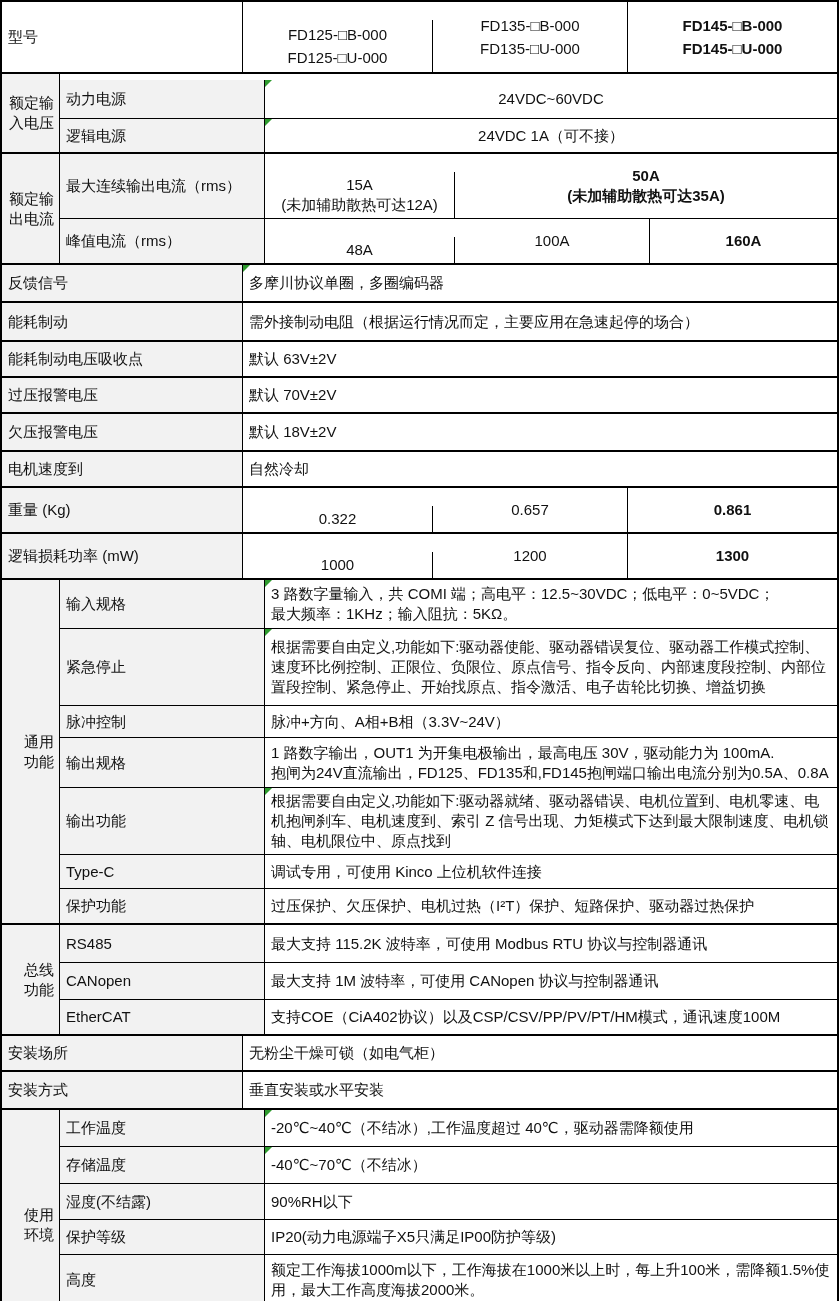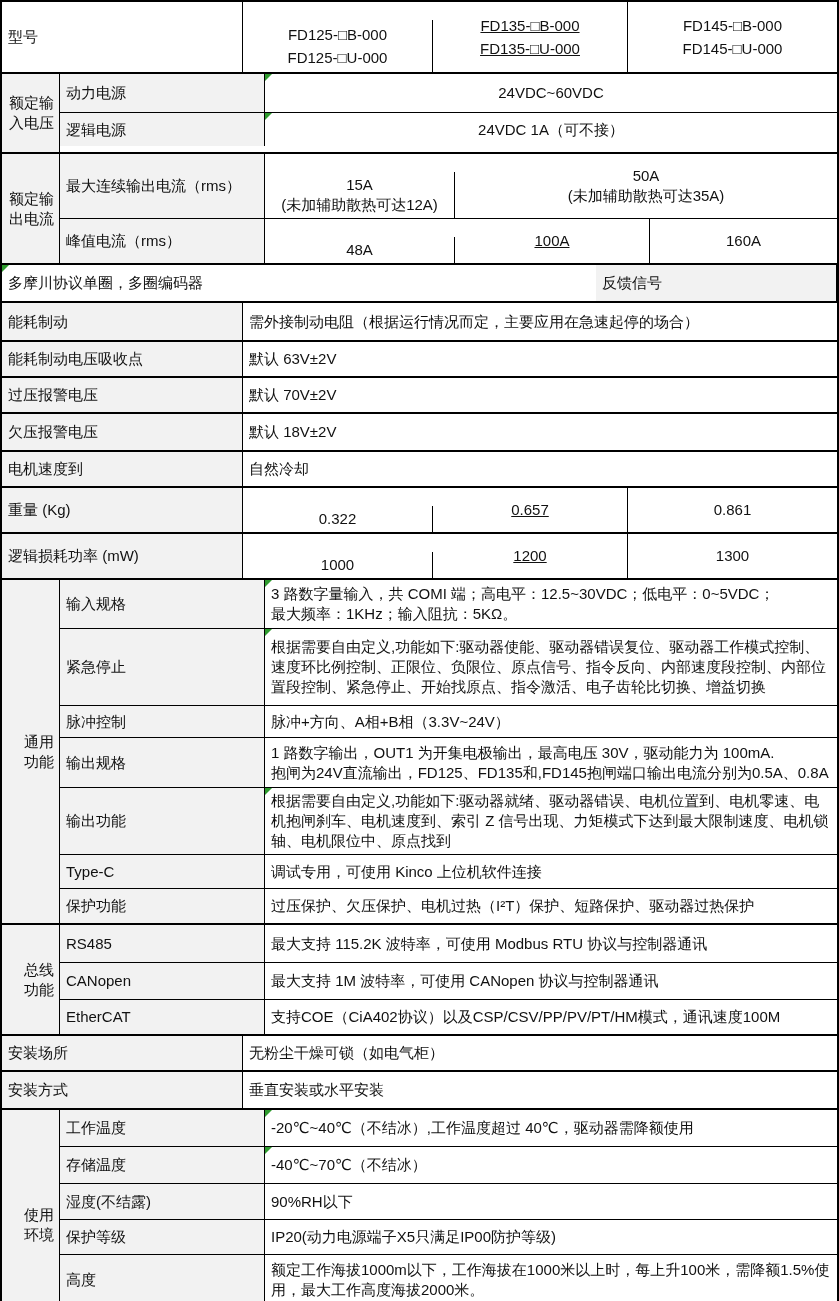--- a/index.html
+++ b/index.html
@@ -17,21 +17,21 @@
     -webkit-font-smoothing:antialiased;
   }
   .page{width:839px;min-height:1301px;box-sizing:border-box;}
   .tbl{
     width:839px;
     box-sizing:border-box;
     border:2px solid var(--border);
   }
   .tbl > .sec{border-top:2px solid var(--border);display:flex;}
   .tbl > .sec:first-child{border-top:none;}
-  .rows{flex:1;display:flex;flex-direction:column;min-width:0;}
+  .rows{flex:1;display:flex;flex-direction:column;min-width:0;justify-content:flex-end;}
   .rows > .row{border-bottom:1px solid var(--border);}
   .rows > .row:last-child{border-bottom:none;}
   .row{display:flex;min-width:0;}
   .cell{
     display:flex;
     align-items:center;
     box-sizing:border-box;
     padding:3px 6px;
     position:relative;
     min-width:0;
@@ -50,22 +50,22 @@
     border-right:1px solid var(--border);
   }
   .lblw{
     width:241px;
     background:var(--hdr);
     border-right:1px solid var(--border);
   }
   .lbl-white{background:#ffffff;}
   .v{flex:1;}
   .col1{width:190px;border-right:1px solid var(--border);margin-top:18px;}
-  .col2{width:195px;border-right:1px solid var(--border);text-decoration:underline;}
-  .col3{flex:1;}
+  .col2{width:195px;border-right:1px solid var(--border);}
+  .col3{flex:1;font-weight:bold;}
   .c{justify-content:center;text-align:center;}
   .pre{white-space:pre-line;}
   .models{line-height:23px;}
   .flag-tri{
     position:absolute;top:0;left:0;width:0;height:0;
     border-top:7px solid var(--flag);
     border-right:7px solid transparent;
   }
   .notes{
     padding:8px 0 0 3px;
@@ -140,26 +140,26 @@
               <span>100A</span>
             </div>
           <div class="cell col3 c">
               <span>160A</span>
             </div>
         </div>
       </div>
     </div>
 
     <div class="sec row" style="min-height:36px">
+      <div class="cell lblw">
+          <span>反馈信号</span>
+        </div>
       <div class="cell v">
           <span class="flag-tri"></span>
           <span>多摩川协议单圈，多圈编码器</span>
-        </div>
-      <div class="cell lblw">
-          <span>反馈信号</span>
         </div>
     </div>
 
     <div class="sec row" style="min-height:37px">
       <div class="cell lblw">
           <span>能耗制动</span>
         </div>
       <div class="cell v">
           <span>需外接制动电阻（根据运行情况而定，主要应用在急速起停的场合）</span>
         </div>

